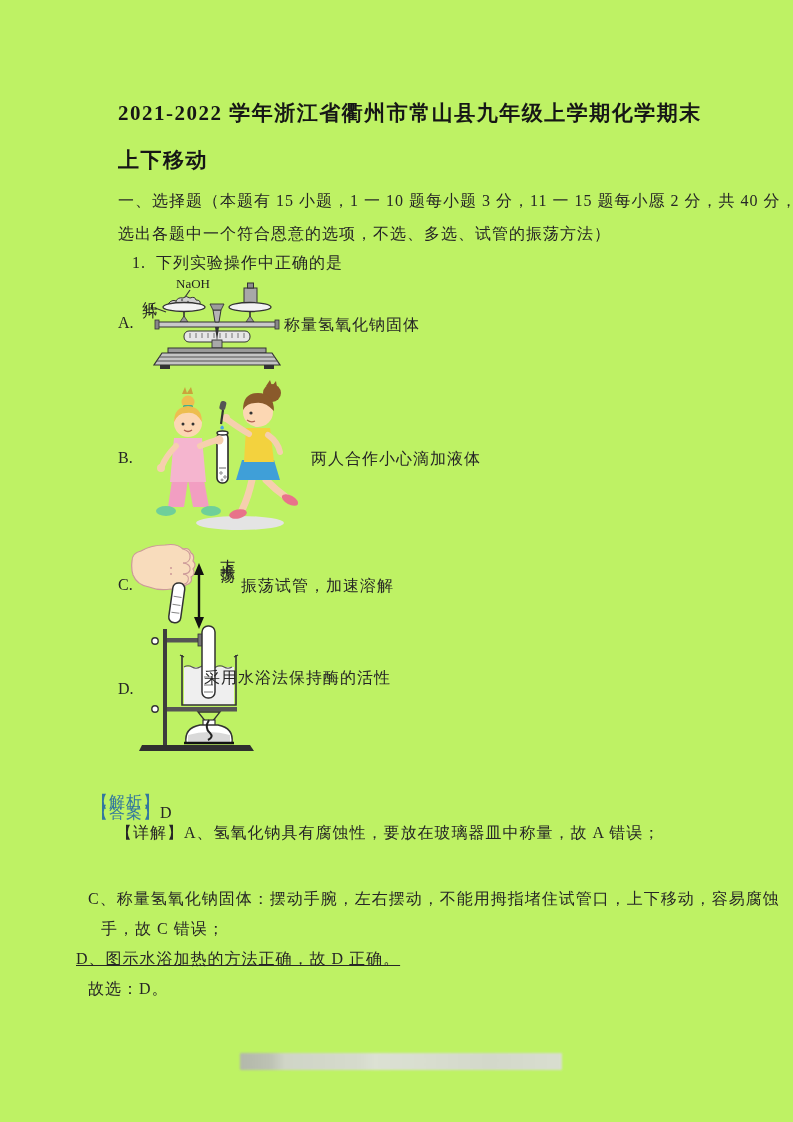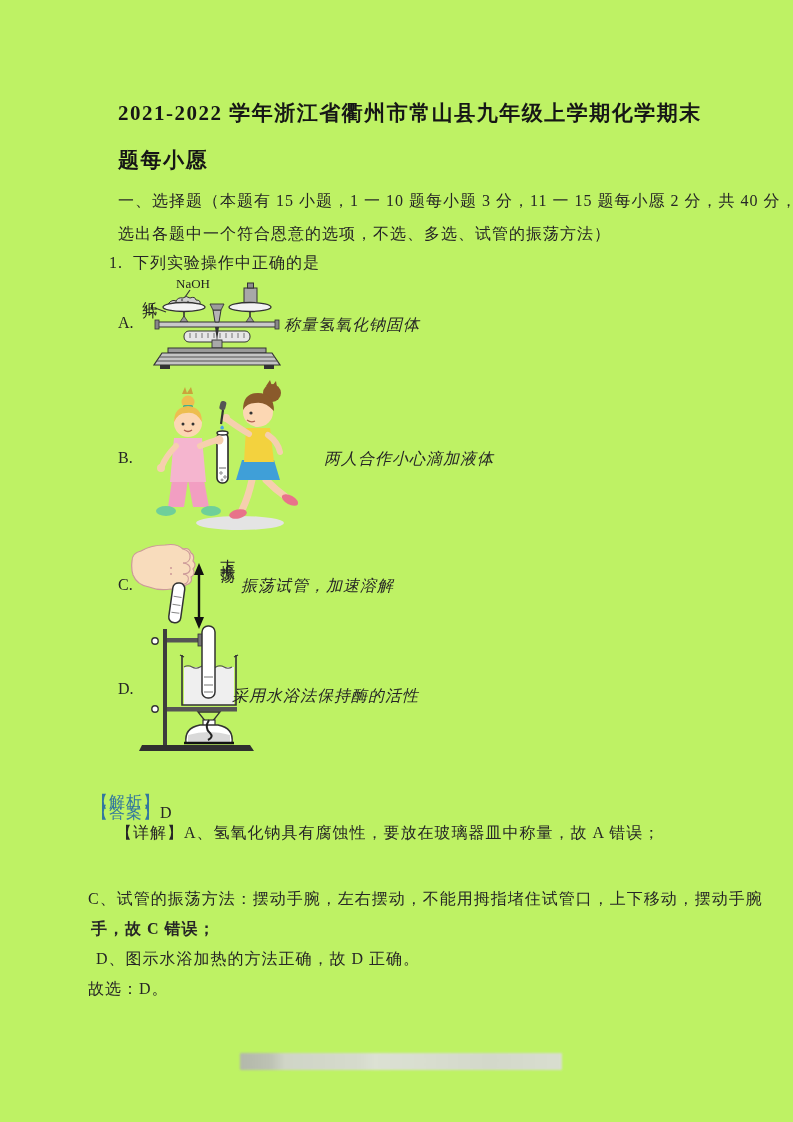--- a/index.html
+++ b/index.html
@@ -4,45 +4,45 @@
 <style>
   html,body { margin:0; padding:0; background:#ffffff; }
   .page {
     position:relative; width:793px; height:1122px; background:#bef264;
     font-family:"Liberation Serif","DejaVu Serif",serif; color:#262626; overflow:hidden;
   }
   .line { position:absolute; white-space:nowrap; font-size:16px; letter-spacing:1px; color:#262626; }
   .title-line { position:absolute; white-space:nowrap; font-size:21px; font-weight:bold; letter-spacing:1.5px; color:#161616; }
   .bracket { color:#33789e; }
   .opt-letter { position:absolute; font-size:16px; color:#262626; }
-  .caption { position:absolute; font-size:16px; letter-spacing:1px; color:#262626; white-space:nowrap;font-style:italic; }
+  .caption { position:absolute; font-size:16px; letter-spacing:1px; color:#262626; white-space:nowrap; }
   .vtext {
     position:absolute; writing-mode:vertical-rl; text-orientation:upright;
     font-size:15px; letter-spacing:3px; color:#262626; line-height:1.05;
   }
   .figure { position:absolute; }
   .watermark {
     position:absolute; left:240px; top:1053px; width:322px; height:17px;
     background:linear-gradient(90deg,#b2b2b2 0px,#bdbdbd 30px,#d2d2d2 45px,#d9d9d9 120px,#e0e0e0 135px,#d6d6d6 250px,#dcdcdc 322px);
     filter:blur(1.3px); opacity:.9; border-radius:1px;
   }
   svg text { font-family:"Liberation Serif","DejaVu Serif",serif; }
 </style>
 </head>
 <body>
 
 <div class="page">
 
   <div class="title-line" style="left:118px; top:99px;">2021-2022 学年浙江省衢州市常山县九年级上学期化学期末</div>
-  <div class="title-line" style="left:118px; top:146px;">题每小愿</div>
+  <div class="title-line" style="left:118px; top:146px;">上下移动</div>
 
   <div class="line" style="left:118px; top:191px;">一、选择题（本题有 15 小题，1 一 10 题每小题 3 分，11 一 15 题每小愿 2 分，共 40 分，请</div>
   <div class="line" style="left:118px; top:224px;">选出各题中一个符合恩意的选项，不选、多选、试管的振荡方法）</div>
 
-  <div class="line" style="left:109px; top:253px;">
+  <div class="line" style="left:132px; top:253px;">
     <span>1.</span>&nbsp;
     <span>下列实验操作中正确的是</span>
   </div>
 
   <div class="opt-letter" style="left:118px; top:314px;">A.</div>
   <svg class="figure" style="left:138px; top:274px;" width="152" height="98" viewBox="0 0 152 98">
 
     <line x1="52" y1="16" x2="45" y2="26" stroke="#333" stroke-width="1.2"></line>
     <line x1="17" y1="34" x2="28" y2="38" stroke="#333" stroke-width="1.2"></line>
     <text x="38" y="14" font-size="13" fill="#222">NaOH</text>
@@ -153,21 +153,21 @@
       <circle cx="40" cy="22" r="6.5" fill="#edbe4f"></circle>
       <path d="M34,14 l3,-7 l2,6 l4,-6 l2,7 z" fill="#caa43c"></path>
       <rect x="35" y="25" width="10" height="3.5" rx="1.5" fill="#3fae8f"></rect>
       <circle cx="40" cy="43" r="14" fill="#fcd7b3"></circle>
       <path d="M26,42 Q26,27 40,26 Q54,27 54,42 Q48,31 38,33 Q30,33 26,42 Z" fill="#edbe4f"></path>
       <circle cx="35" cy="44" r="1.5" fill="#333"></circle>
         <circle cx="45" cy="44" r="1.5" fill="#333"></circle>
       <path d="M36,50 Q40,53 44,50" stroke="#b06050" stroke-width="1.3" fill="none"></path>
     </g>
   </svg>
-  <div class="caption" style="left:324px; top:449px;">两人合作小心滴加液体</div>
+  <div class="caption" style="left:311px; top:449px;">两人合作小心滴加液体</div>
 
   <div class="opt-letter" style="left:118px; top:576px;">C.</div>
   <svg class="figure" style="left:131px; top:541px;" width="90" height="92" viewBox="0 0 90 92">
 
     <g>
       <path d="M1,20 Q1,12 10,10 Q20,4 34,4 Q46,2 52,8 Q58,6 60,12 Q64,14 62,20 Q66,24 62,28 Q65,33 60,36 Q62,42 55,44 Q50,50 40,48 Q28,50 18,46 Q6,44 2,34 Q0,28 1,20 Z" fill="#f8dcbc" stroke="#c99" stroke-width="1.2"></path>
       <path d="M52,8 Q60,10 59,17 Q58,22 52,22" fill="#f8dcbc" stroke="#c99" stroke-width="1.1"></path>
       <path d="M52,22 Q60,23 59,29 Q58,33 52,33" fill="none" stroke="#c99" stroke-width="1.1"></path>
       <path d="M52,33 Q59,34 57,40 Q55,44 50,43" fill="none" stroke="#c99" stroke-width="1.1"></path>
       <circle cx="40" cy="27" r="1" fill="#c99"></circle>
@@ -220,32 +220,32 @@
     <path d="M60,87 L82,87 L74,97 L68,97 Z" fill="none" stroke="#333" stroke-width="1.3"></path>
 
     <g>
       <rect x="65" y="95" width="12" height="7" fill="#fff" stroke="#333" stroke-width="1.2"></rect>
       <path d="M48,118 Q46,103 62,100 L80,100 Q96,103 94,118 Z" fill="#ffffff" stroke="#333" stroke-width="1.5"></path>
       <path d="M50,110 Q71,104 92,110 L92,117 L50,117 Z" fill="#d9d9d9"></path>
       <path d="M71,95 Q66,103 72,108 Q76,112 70,115" fill="none" stroke="#222" stroke-width="2"></path>
       <line x1="46" y1="118" x2="96" y2="118" stroke="#111" stroke-width="2.4"></line>
     </g>
   </svg>
-  <div class="caption" style="left:204px; top:686px;padding-left:28px;">采用水浴法保持酶的活性</div>
+  <div class="caption" style="left:204px; top:668px;">采用水浴法保持酶的活性</div>
 
   <div class="line" style="left:92px; top:759px;margin-top:44px;">
     <span class="bracket">【答案】</span><span>D</span>
   </div>
   <div class="line" style="left:92px; top:792px;">
     <span class="bracket">【解析】</span>
   </div>
   <div class="line" style="left:92px; top:823px;margin-left:24px;">
     <span>【详解】</span><span>A、氢氧化钠具有腐蚀性，要放在玻璃器皿中称量，故 A 错误；</span>
   </div>
-  <div class="line" style="left:88px; top:889px;">C、试管的振荡方法：摆动手腕，左右摆动，不能用拇指堵住试管口，上下移动，摆动手腕</div>
-  <div class="line" style="left:91px; top:919px;font-weight:bold;">手，故 C 错误；</div>
-  <div class="line" style="left:96px; top:949px;">D、图示水浴加热的方法正确，故 D 正确。</div>
+  <div class="line" style="left:88px; top:889px;">C、称量氢氧化钠固体：摆动手腕，左右摆动，不能用拇指堵住试管口，上下移动，容易腐蚀</div>
+  <div class="line" style="left:101px; top:919px;">手，故 C 错误；</div>
+  <div class="line" style="left:76px; top:949px;text-decoration:underline;">D、图示水浴加热的方法正确，故 D 正确。</div>
   <div class="line" style="left:88px; top:979px;">故选：D。</div>
 
 
   <div class="watermark"></div>
 
 </div>
 
 </body></html>

